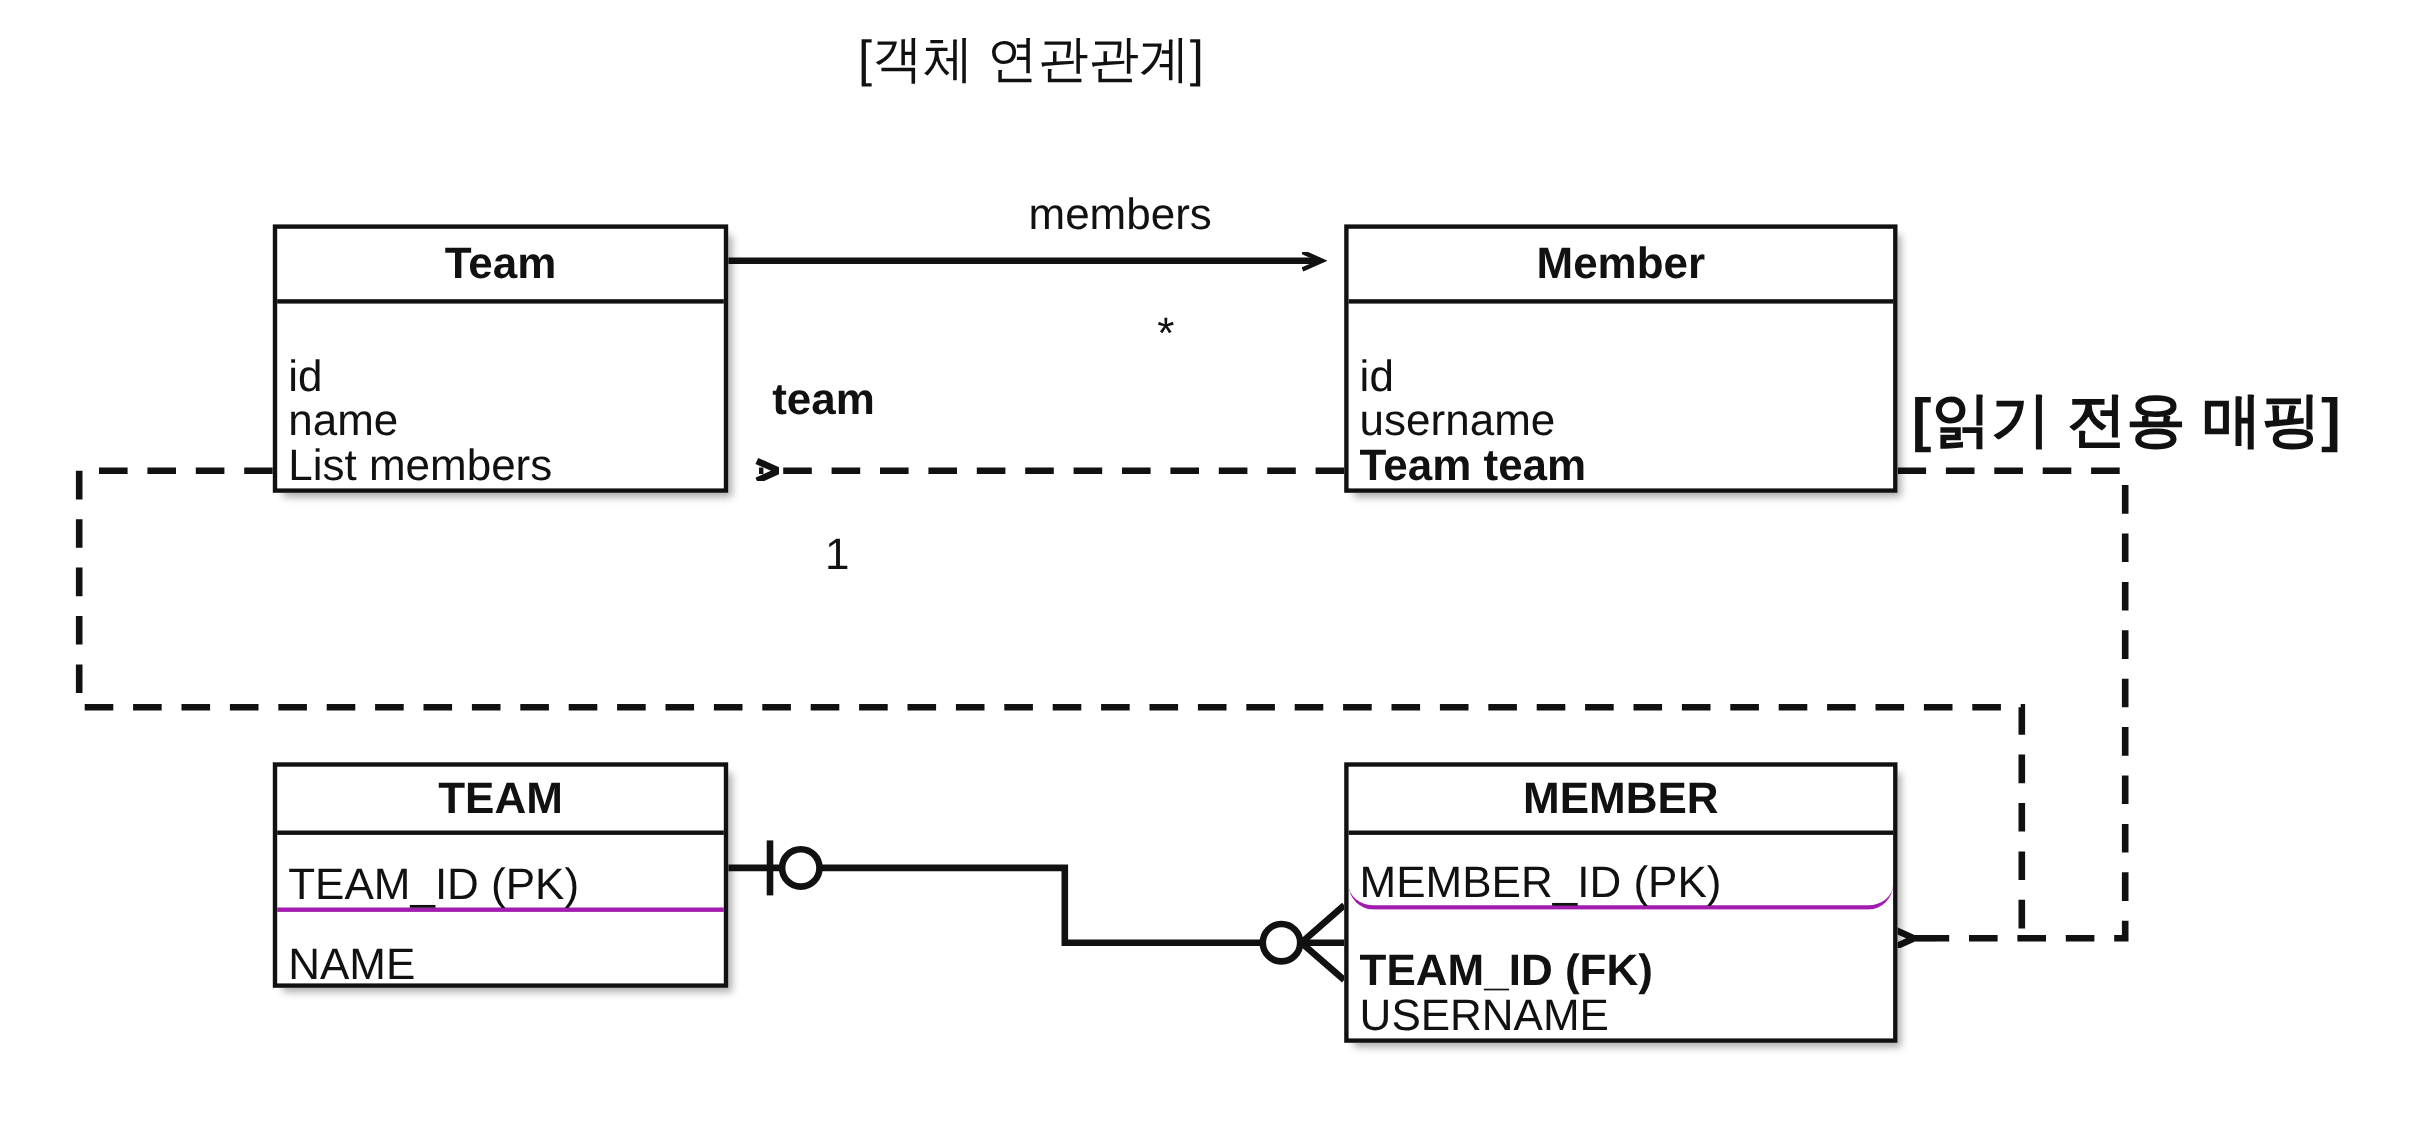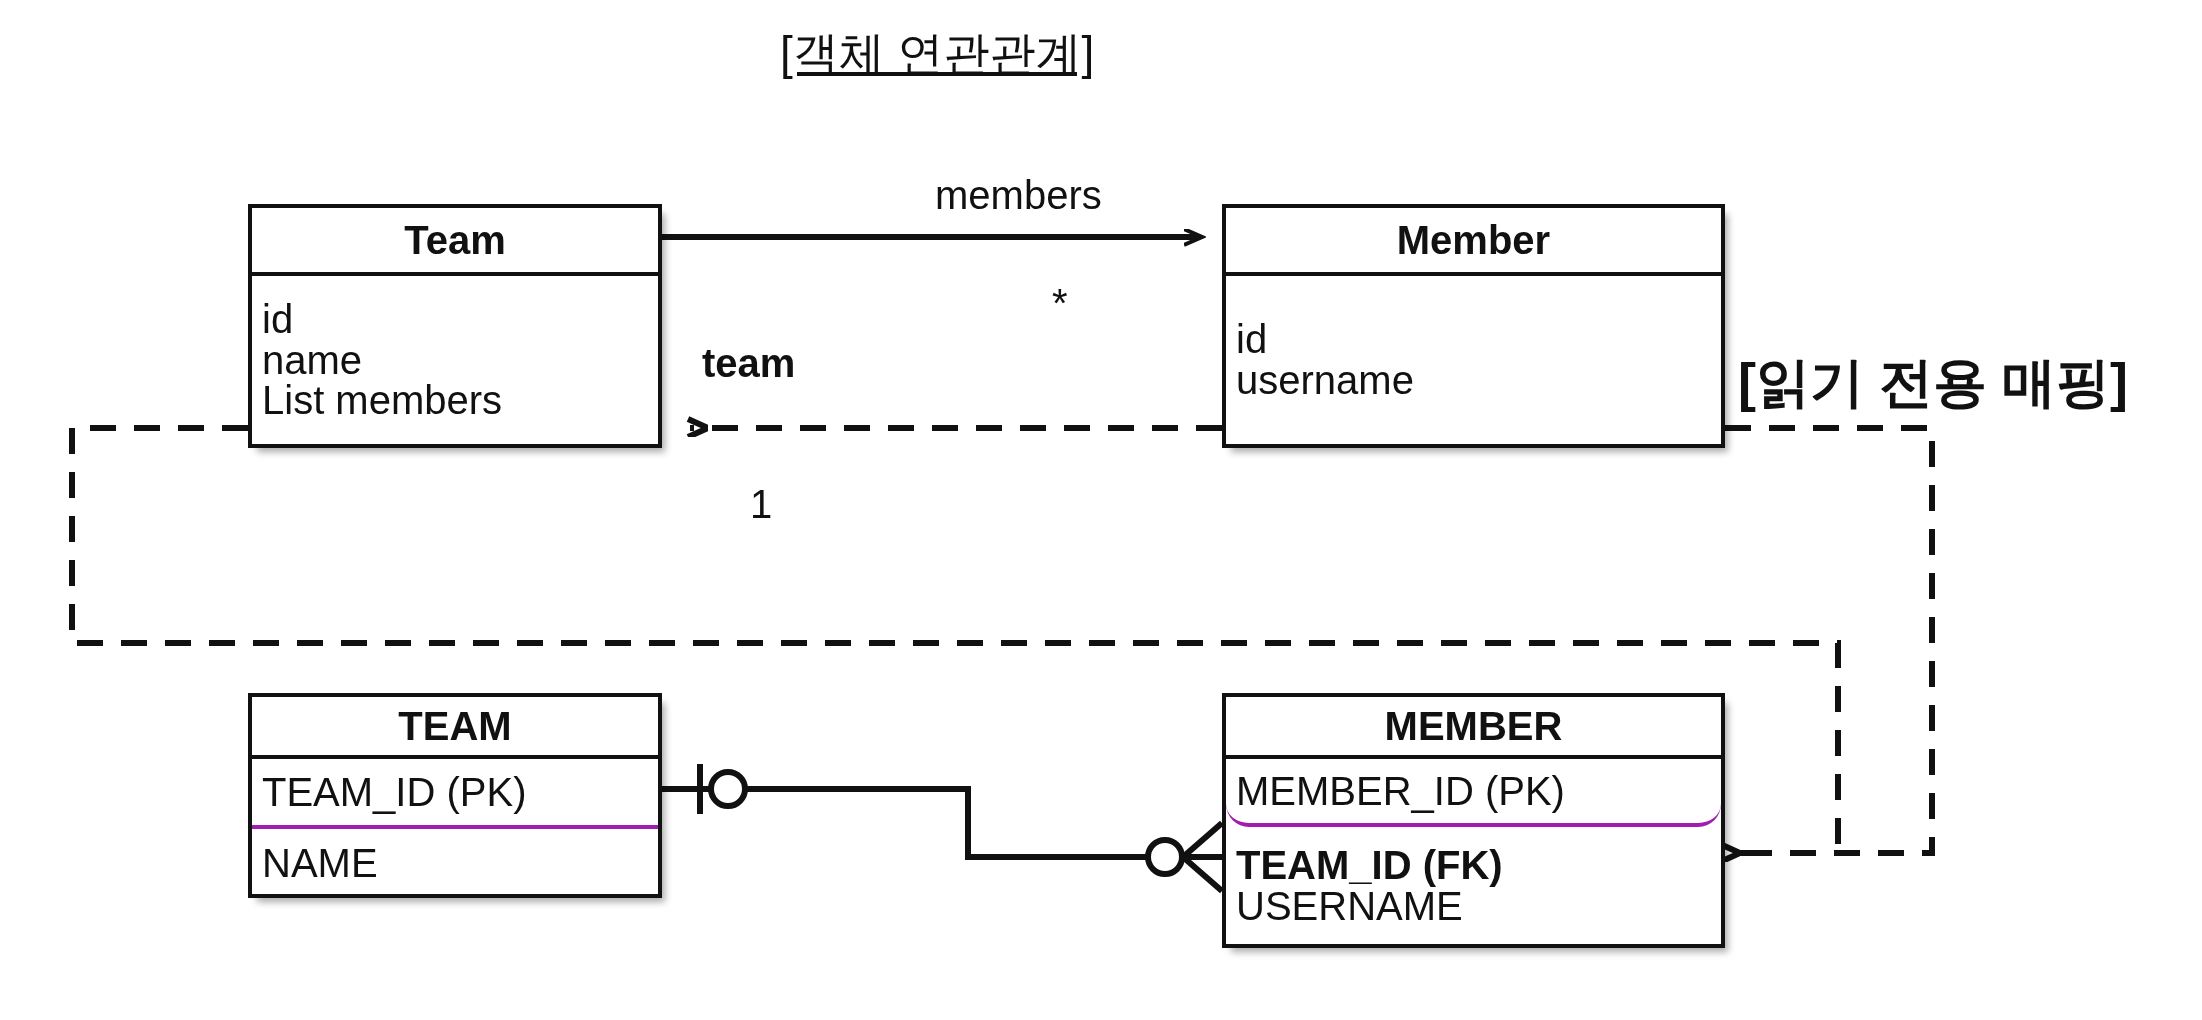--- a/index.html
+++ b/index.html
@@ -2,34 +2,34 @@
 <html><head>
 <meta charset="utf-8">
 <style>
   html,body{margin:0;padding:0;background:#ffffff;}
   body{font-family:"Liberation Sans","DejaVu Sans",sans-serif;color:#111;}
   #stage{position:relative;width:2202px;height:1020px;background:#fff;overflow:hidden;}
 
   
   .txt{position:absolute;white-space:nowrap;color:#111;line-height:1;}
 
-  .diagram-title{font-size:46px;letter-spacing:0px;text-decoration:underline;}
+  .diagram-title{font-size:46px;letter-spacing:0px;}
   .edge-label{font-size:40px;}
   .edge-label.bold{font-weight:bold;}
   .mult{font-size:40px;}
   .anno{font-size:54px;}
   .anno.bold{font-weight:bold;}
 
   
   .box{position:absolute;background:#fff;border:4px solid #111;box-sizing:border-box;
        box-shadow:6px 7px 7px -3px rgba(0,0,0,0.33);}
   .box .hdr{border-bottom:4px solid #111;text-align:center;font-size:40px;font-weight:bold;
             display:flex;align-items:center;justify-content:center;box-sizing:border-box;}
   .box .cell{box-sizing:border-box;padding:0 0 0 10px;font-size:40px;display:flex;
-             flex-direction:column;justify-content:center;}
+             flex-direction:column;justify-content:flex-end;}
   .box .cell .ln{line-height:1.02;}
   .box .cell .ln.bold{font-weight:bold;}
   .box .sep{border-bottom:4px solid #a21caf;}
 
   
   #wires{position:absolute;left:0;top:0;width:2202px;height:1020px;pointer-events:none;}
 </style>
 </head>
 <body>
 
@@ -91,20 +91,21 @@
       <div class="ln">name</div>
       <div class="ln">List members</div>
     </div>
   </div>
 
   <div class="box" style="left:1222px;top:204px;width:503px;height:244px;">
     <div class="hdr" style="height:68px;">Member</div>
     <div class="cell" style="height:168px;">
       <div class="ln">id</div>
       <div class="ln">username</div>
+      <div class="ln bold">Team team</div>
     </div>
   </div>
 
   <div class="txt edge-label" style="left:935px;top:175px;">members</div>
   <div class="txt mult" style="left:1052px;top:283px;">*</div>
   <div class="txt edge-label bold" style="left:702px;top:343px;">team</div>
   <div class="txt mult" style="left:750px;top:484px;">1</div>
 
   <div class="txt anno bold" style="left:1738px;top:355px;">[읽기 전용 매핑]</div>
 

